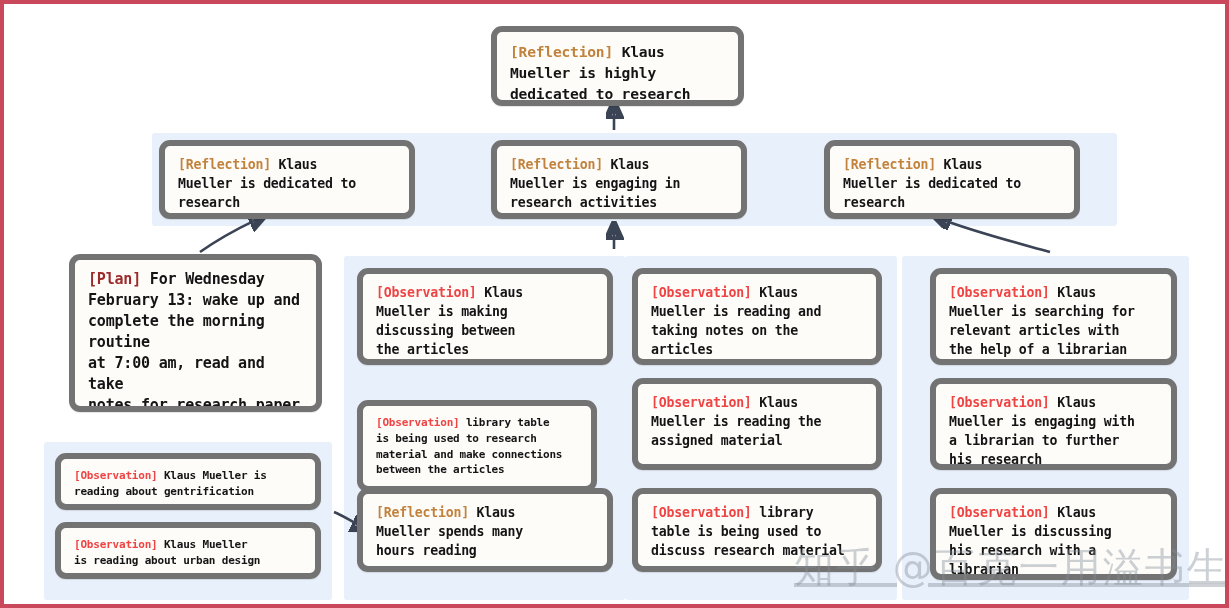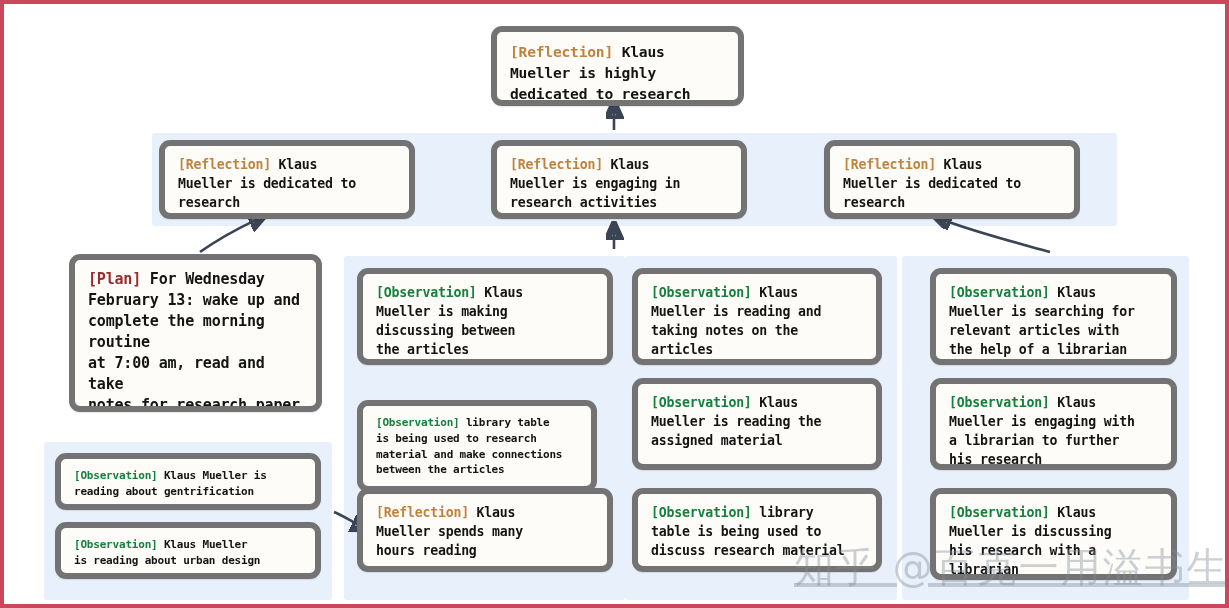--- a/index.html
+++ b/index.html
@@ -40,21 +40,21 @@
     line-height: 1.44;
     letter-spacing: -0.2px;
     white-space: pre-wrap;
     box-shadow: 0 1px 1px rgba(0,0,0,0.10);
     overflow: hidden;
   }
 
   .card .tag { font-weight: bold; }
   .tag-reflection  { color: #c2823c; }
   .tag-plan        { color: #9c2b2b; }
-  .tag-observation { color: #15803d; }
+  .tag-observation { color: #ef4444; }
 
   .fs-lg { font-size: 14.6px; }
   .fs-md { font-size: 13.2px; }
   .fs-sm { font-size: 15px; }
   .fs-xs { font-size: 11.0px; }
 
   
   svg.arrows {
     position: absolute;
     left: 0; top: 0;

